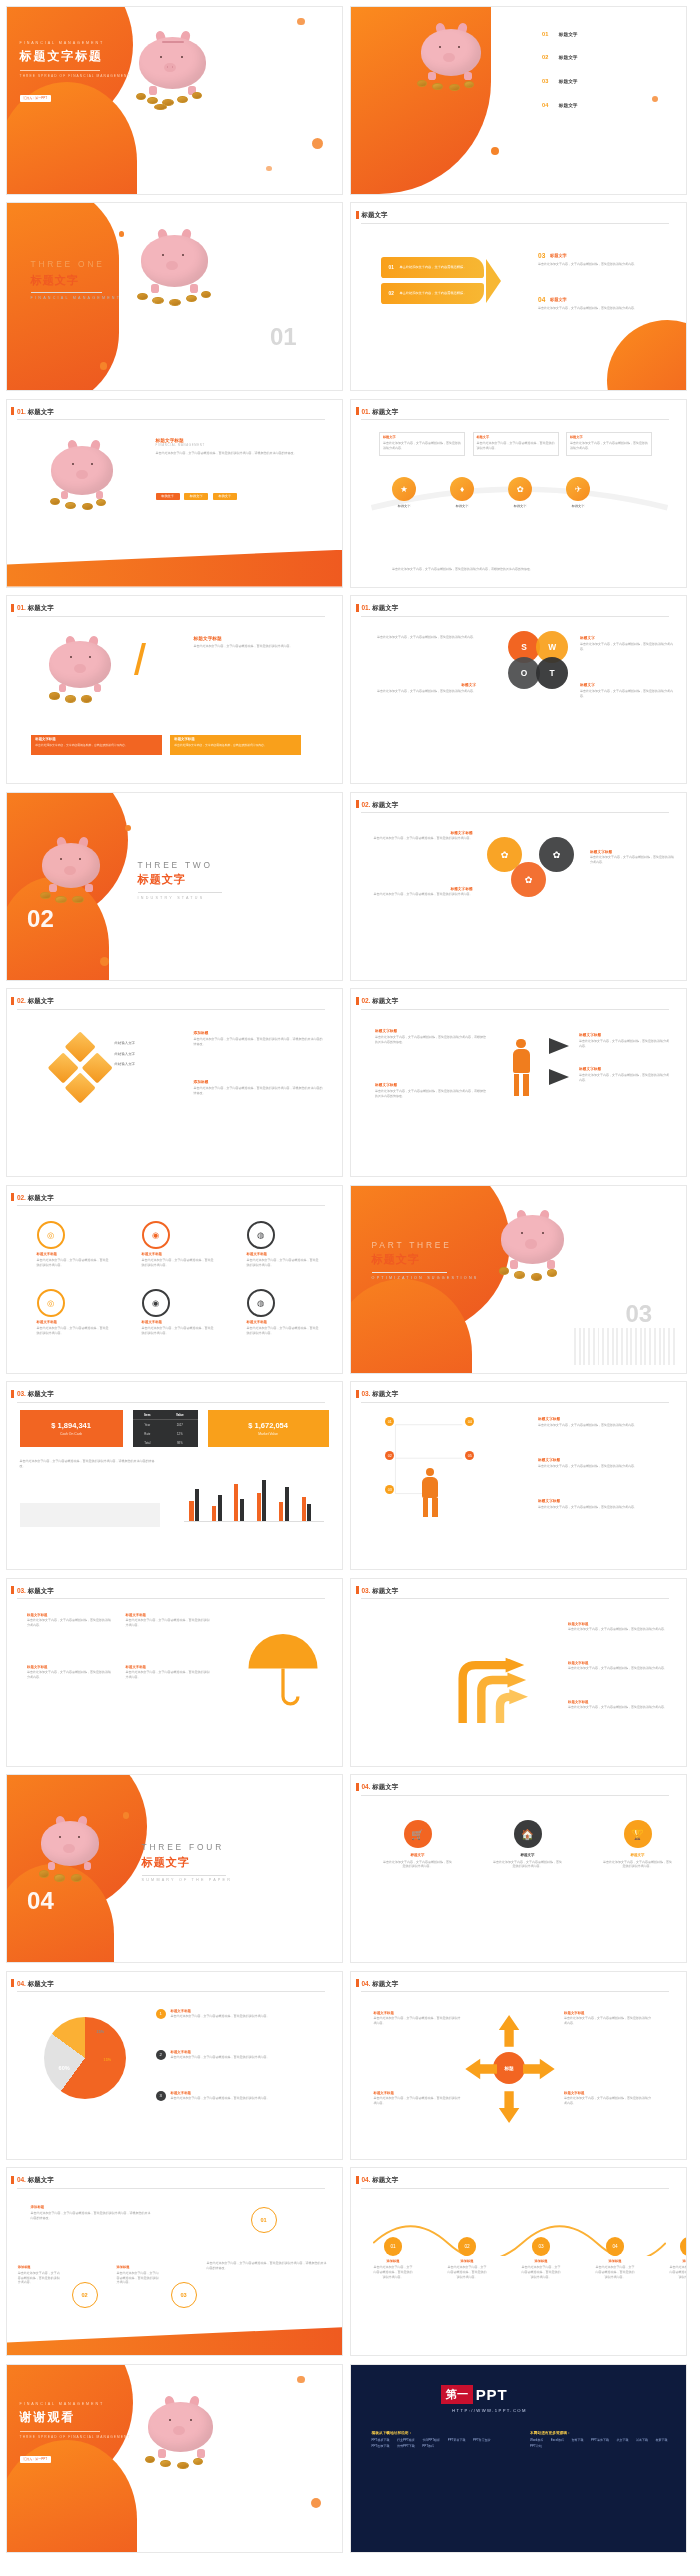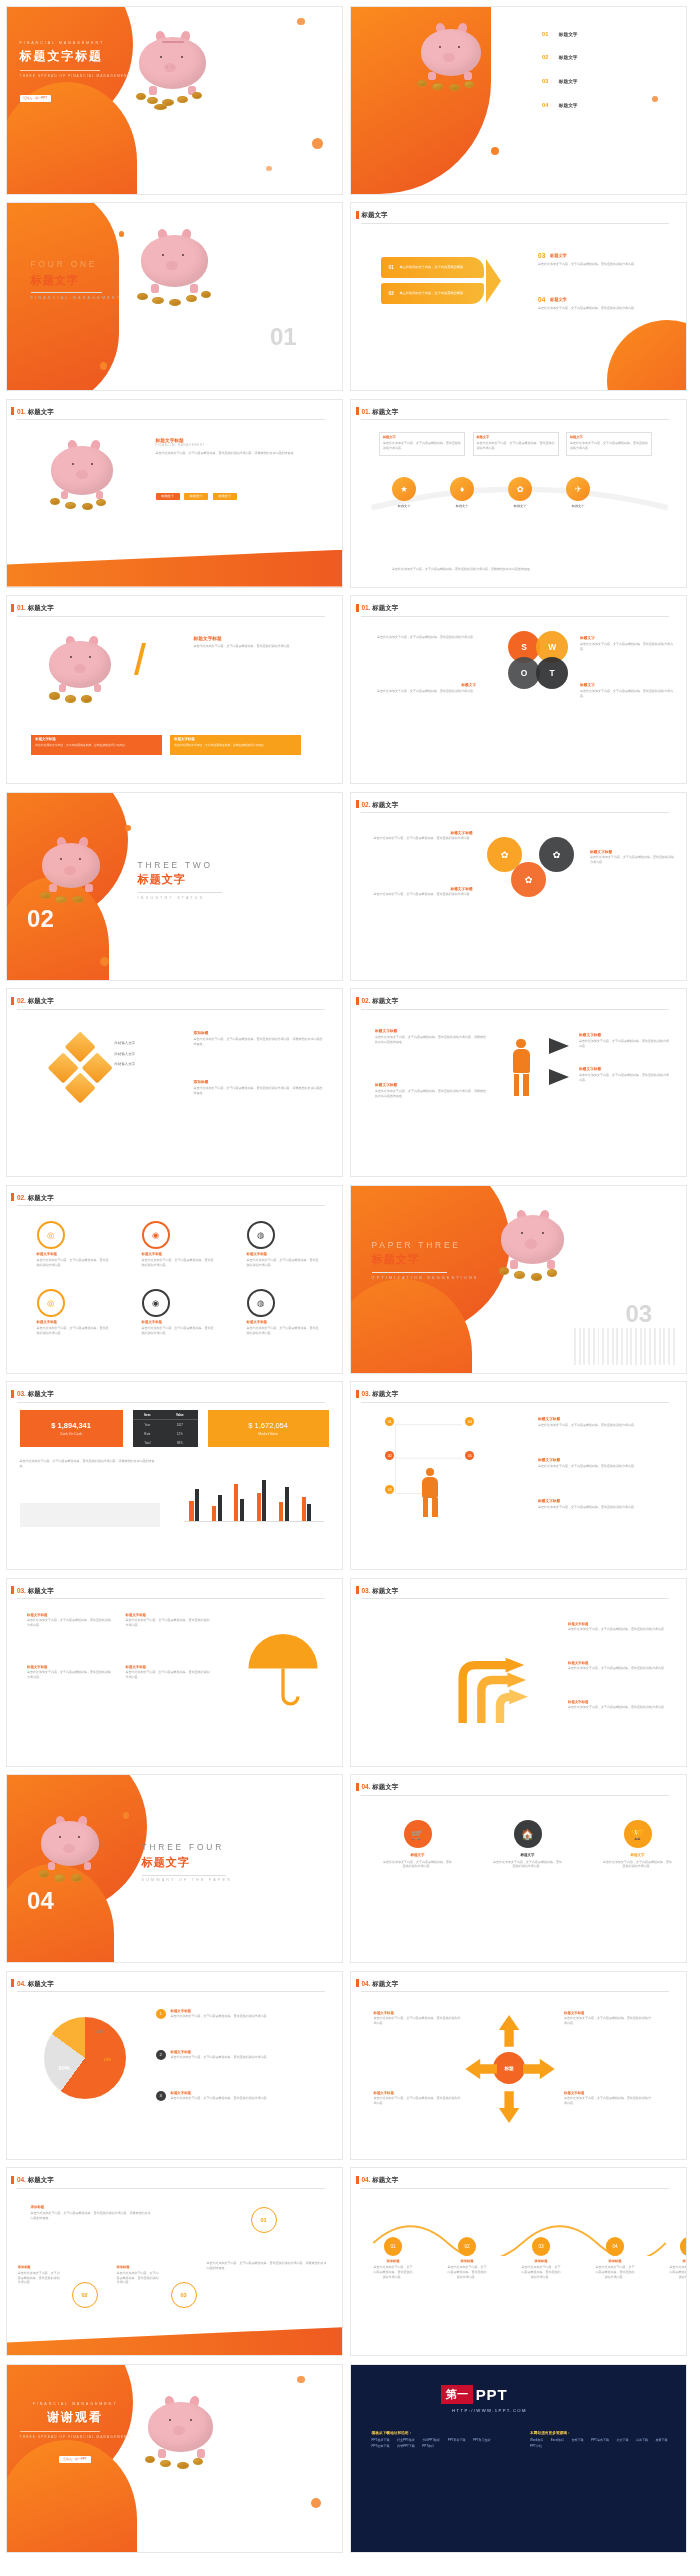--- a/index.html
+++ b/index.html
@@ -113,21 +113,21 @@
         <span style="font-size:4.7px;color:#444;font-weight:bold;margin-left:3.7px;">标题文字</span>
       </div>
     </div>
   </div>
 
   <div class="slide">
     <div style="position:absolute;left:-28px;top:-18.7px;width:140px;height:224px;background:linear-gradient(160deg,#fb8b1e,#ec5520);border-radius:0 75px 75px 0;"></div>
     <div class="dot" style="left:112px;top:28px;width:5.6px;height:5.6px;"></div>
     <div class="dot" style="left:93px;top:159px;width:7.5px;height:7.5px;"></div>
     <div style="position:absolute;left:24px;top:56px;">
-      <div class="sect-part" style="color:#f5a05a;">FOUR ONE</div>
+      <div class="sect-part" style="color:#f5a05a;">THREE ONE</div>
       <div class="sect-cn" style="margin-top:3.7px;">标题文字</div>
       <div style="width:71px;height:0.9px;background:#dcdcdc;margin:4.7px 0 2.8px;"></div>
       <div class="sect-en">FINANCIAL MANAGEMENT</div>
     </div>
     <div style="position:absolute;right:45px;bottom:39px;font-size:24px;font-weight:bold;color:#d8d8d8;">01</div>
     <div class="piggy" style="left:110px;top:18.7px;width:121px;height:112px;">
       <div class="pig-ear" style="left:41px;top:7.5px;"></div>
       <div class="pig-ear" style="left:65px;top:7.5px;transform:rotate(16deg);"></div>
       <div class="pig-body" style="left:24px;top:13px;width:67px;height:52px;"></div>
       <div class="pig-eye" style="left:45px;top:32px;"></div>
@@ -452,21 +452,21 @@
         <div class="tiny" style="width:73px;margin-top:1.9px;">单击此处添加文字内容，文字内容需概括精炼，言简意赅的说明分项内容。</div>
       </div>
     </div>
   </div>
 
   <div class="slide">
     <div style="position:absolute;left:-37px;top:-37px;width:196px;height:187px;border-radius:50%;background:linear-gradient(150deg,#fb8b1e,#ec5520);"></div>
     <div style="position:absolute;left:-18.7px;top:93px;width:140px;height:149px;border-radius:60% 60% 0 0;background:linear-gradient(160deg,#f8821f,#ee5620);"></div>
     <div style="position:absolute;right:9.3px;bottom:7.5px;width:103px;height:37px;background:repeating-linear-gradient(90deg,#eee 0 1.9px,transparent 1.9px 4.7px);"></div>
     <div style="position:absolute;left:20.5px;top:54px;">
-      <div class="sect-part" style="color:#f7c09a;">PAPER THREE</div>
+      <div class="sect-part" style="color:#f7c09a;">PART THREE</div>
       <div class="sect-cn" style="margin-top:2.8px;">标题文字</div>
       <div style="width:75px;height:0.9px;background:#e7e7e7;margin:4.7px 0 2.8px;"></div>
       <div class="sect-en" style="color:#cfcfcf;">OPTIMIZATION SUGGESTIONS</div>
     </div>
     <div style="position:absolute;right:34px;bottom:45px;font-size:24px;font-weight:bold;color:#d8d8d8;">03</div>
     <div class="piggy" style="left:131px;top:18.7px;width:112px;height:103px;">
       <div class="pig-ear" style="left:35px;top:5.6px;"></div>
       <div class="pig-ear" style="left:58px;top:5.6px;transform:rotate(16deg);"></div>
       <div class="pig-body" style="left:18.7px;top:11.2px;width:63px;height:49px;"></div>
       <div class="pig-eye" style="left:39px;top:28px;"></div>
@@ -505,21 +505,21 @@
           <td style="color:#ccc;font-size:2.8px;text-align:center;">12%</td>
         </tr>
         <tr>
           <td style="color:#ccc;font-size:2.8px;text-align:center;">Total</td>
           <td style="color:#ccc;font-size:2.8px;text-align:center;">98%</td>
         </tr>
       </tbody>
         </table>
     </div>
     <div style="position:absolute;left:201px;top:28px;width:121px;height:37px;background:#f9a01b;color:#fff;display:flex;flex-direction:column;align-items:center;justify-content:center;">
-      <div style="font-size:7.5px;font-weight:normal;">$ 1,672,054</div>
+      <div style="font-size:7.5px;font-weight:bold;">$ 1,672,054</div>
       <div style="font-size:3.4px;margin-top:2.8px;color:#fff3e0;">Market Value</div>
     </div>
     <div style="position:absolute;left:13px;top:77px;width:140px;" class="tiny">单击此处添加文字内容，文字内容需概括精炼，言简意赅的说明分项内容，请根据您的具体内容酌情修改。</div>
     <div style="position:absolute;left:13px;top:121px;width:140px;height:24px;background:#f2f2f2;"></div>
 
     <div style="position:absolute;left:177px;top:86px;width:140px;height:65px;">
       <div style="position:absolute;left:0;bottom:11.2px;width:140px;height:0.9px;background:#ddd;"></div>
       <div style="position:absolute;left:5.6px;bottom:12px;width:4.7px;height:20.5px;background:#f26522;"></div>
       <div style="position:absolute;left:11.2px;bottom:12px;width:4.7px;height:32px;background:#2f3031;"></div>
       <div style="position:absolute;left:28px;bottom:12px;width:4.7px;height:15px;background:#f26522;"></div>
@@ -787,21 +787,21 @@
         <div class="tiny" style="margin-top:1.9px;">单击此处添加文字内容，文字内容需概括精炼，言简意赅的说明分项内容。</div>
       </div>
     </div>
   </div>
 
   <div class="slide">
     <div style="position:absolute;left:-51px;top:-51px;width:177px;height:177px;border-radius:50%;background:linear-gradient(140deg,#fb8b1e,#ef5a20);"></div>
     <div style="position:absolute;left:-9.3px;top:75px;width:140px;height:159px;border-radius:50% 50% 0 0;background:linear-gradient(160deg,#fb8b1e,#ee5620);"></div>
     <div class="dot" style="right:37px;top:11.2px;width:7.5px;height:7.5px;opacity:.8;"></div>
     <div class="dot" style="right:20.5px;top:133px;width:10.3px;height:10.3px;opacity:.85;"></div>
-    <div style="position:absolute;left:13px;top:37px;text-align:center;">
+    <div style="position:absolute;left:13px;top:37px;">
       <div class="en-sm">FINANCIAL MANAGEMENT</div>
       <div class="big-cn" style="margin-top:3.7px;">谢谢观看</div>
       <div style="width:80px;height:0.9px;background:#ffd0b0;margin:4.7px 0 2.8px;"></div>
       <div class="en-sm2">THREE SPREAD OF FINANCIAL MANAGEMENT</div>
       <div style="margin-top:7.5px;"><span style="display:inline-block;background:#fff;color:#ef5a20;font-size:3px;padding:1.4px 3.7px;border-radius:0.9px;">汇报人：第一PPT</span></div>
     </div>
     <div class="piggy" style="left:121px;top:24px;width:112px;height:103px;">
       <div class="pig-ear" style="left:37px;top:7.5px;"></div>
       <div class="pig-ear" style="left:62px;top:7.5px;transform:rotate(16deg);"></div>
       <div class="pig-body" style="left:20.5px;top:13px;width:65px;height:50px;"></div>

